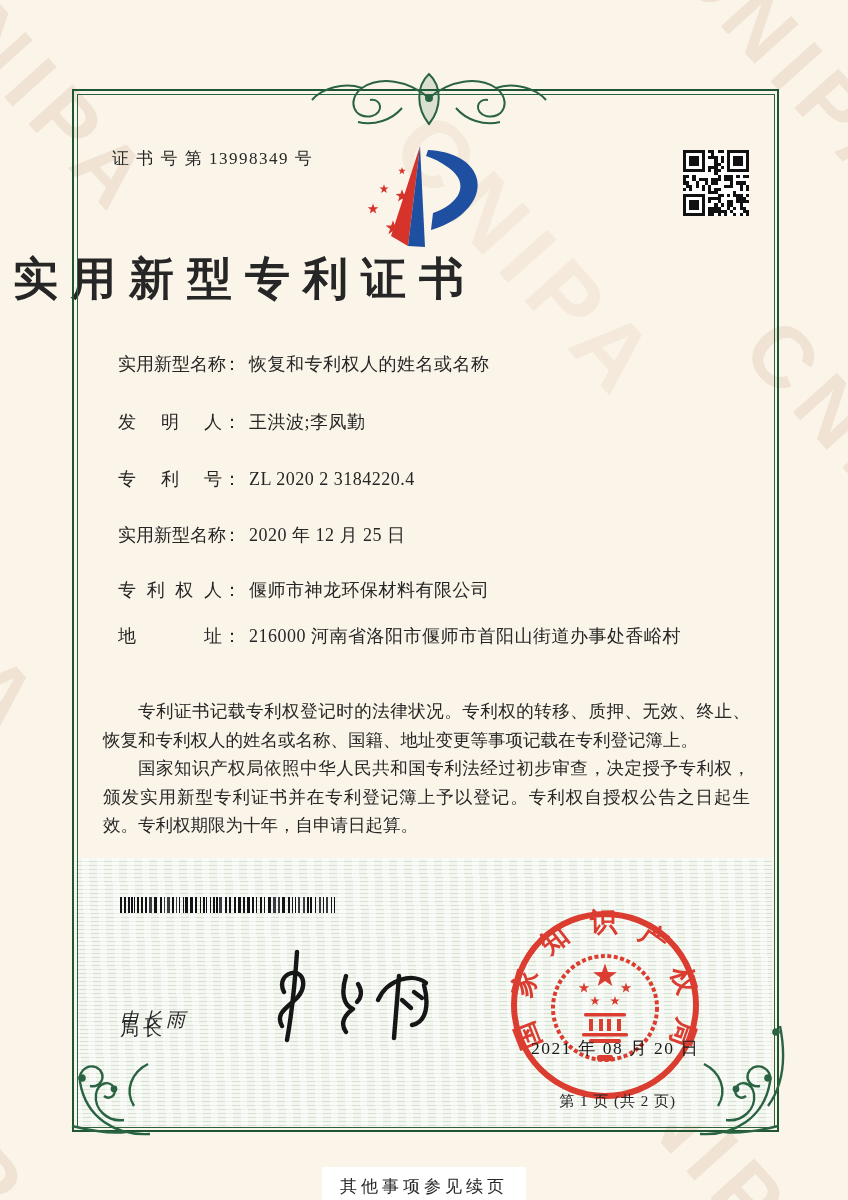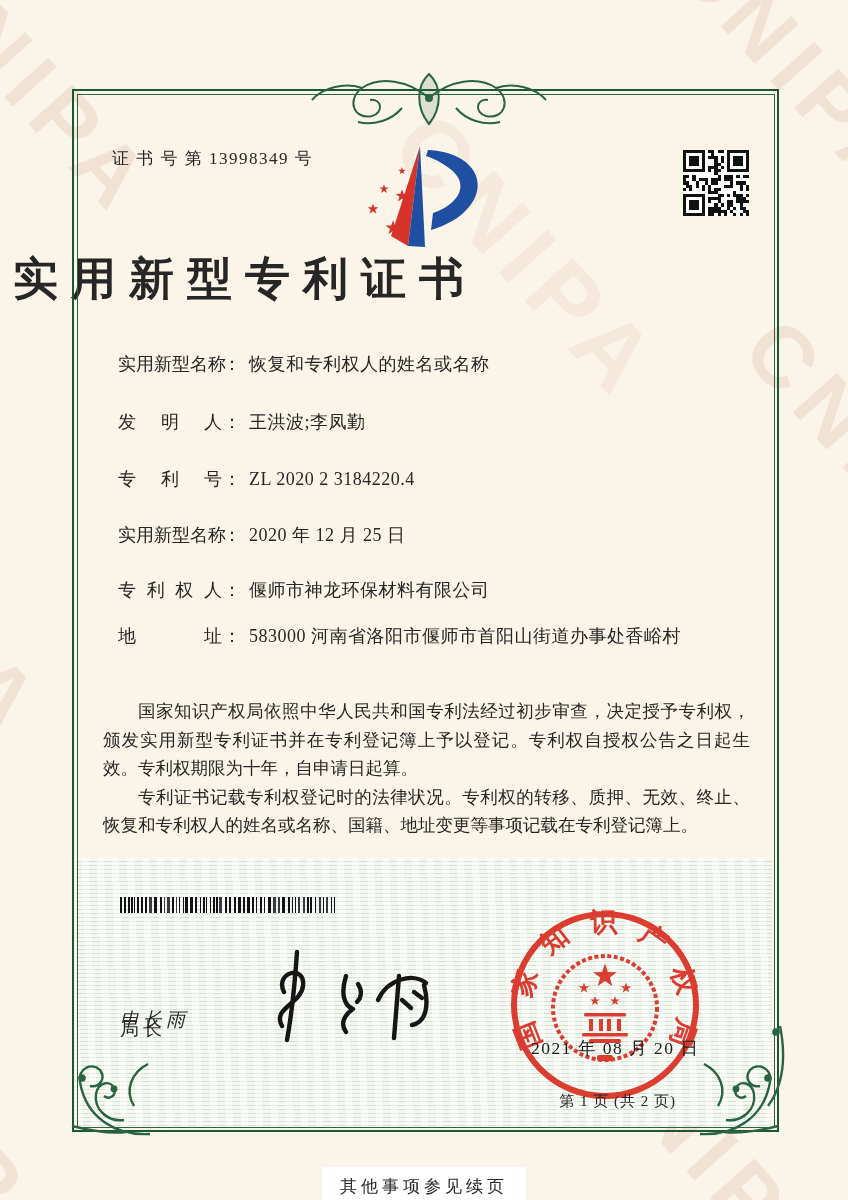--- a/index.html
+++ b/index.html
@@ -282,26 +282,26 @@
   <div class="field" style="top:467px">
     <span class="flabel">专利号</span><span class="fcolon">：</span><span class="fvalue">ZL 2020 2 3184220.4</span>
   </div>
   <div class="field" style="top:523px">
     <span class="flabel">实用新型名称</span><span class="fcolon">：</span><span class="fvalue">2020 年 12 月 25 日</span>
   </div>
   <div class="field" style="top:578px">
     <span class="flabel">专利权人</span><span class="fcolon">：</span><span class="fvalue">偃师市神龙环保材料有限公司</span>
   </div>
   <div class="field" style="top:624px">
-    <span class="flabel">地址</span><span class="fcolon">：</span><span class="fvalue">583000 河南省洛阳市偃师市首阳山街道办事处香峪村</span>
+    <span class="flabel">地址</span><span class="fcolon">：</span><span class="fvalue">216000 河南省洛阳市偃师市首阳山街道办事处香峪村</span>
   </div>
 
   <div class="body-text">
+    <p>专利证书记载专利权登记时的法律状况。专利权的转移、质押、无效、终止、恢复和专利权人的姓名或名称、国籍、地址变更等事项记载在专利登记簿上。</p>
     <p>国家知识产权局依照中华人民共和国专利法经过初步审查，决定授予专利权，颁发实用新型专利证书并在专利登记簿上予以登记。专利权自授权公告之日起生效。专利权期限为十年，自申请日起算。</p>
-    <p>专利证书记载专利权登记时的法律状况。专利权的转移、质押、无效、终止、恢复和专利权人的姓名或名称、国籍、地址变更等事项记载在专利登记簿上。</p>
   </div>
 
   <svg class="barcode" id="barcode" viewBox="0 0 218 16" preserveAspectRatio="none" shape-rendering="crispEdges">
       <rect x="0" y="0" width="2" height="16" fill="#121216"></rect>
       <rect x="4" y="0" width="2" height="16" fill="#121216"></rect>
       <rect x="8" y="0" width="2" height="16" fill="#121216"></rect>
       <rect x="11" y="0" width="2" height="16" fill="#121216"></rect>
       <rect x="14" y="0" width="1" height="16" fill="#121216"></rect>
       <rect x="17" y="0" width="2" height="16" fill="#121216"></rect>
       <rect x="21" y="0" width="2" height="16" fill="#121216"></rect>

